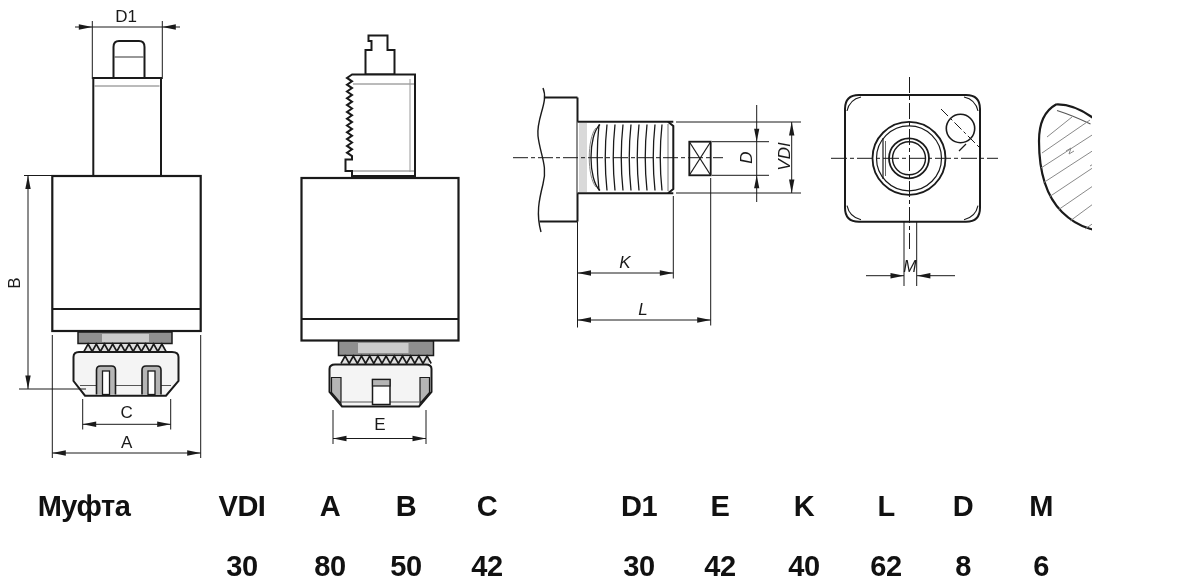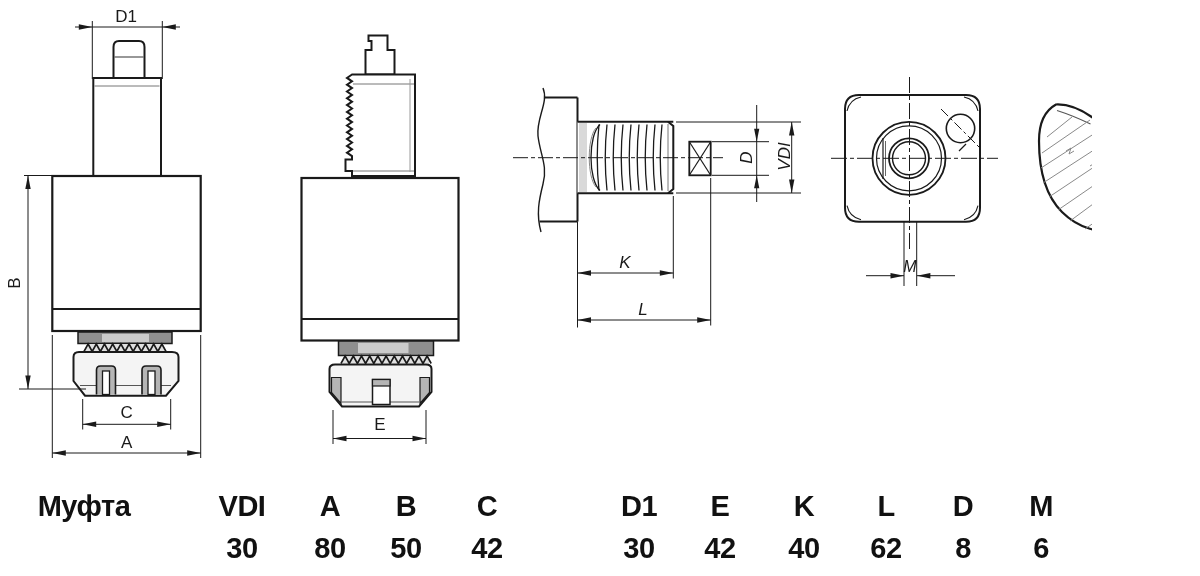--- a/index.html
+++ b/index.html
@@ -7,21 +7,21 @@
          font-family:"Liberation Sans",sans-serif;}
   svg{position:absolute;left:0;top:0;}
   svg text{font-family:"Liberation Sans",sans-serif;fill:#1a1a1a;}
   .dim-label{font-size:17px;}
   .dim-label-i{font-size:17px;font-style:italic;}
   .dim-label-i-sm{font-size:16px;font-style:italic;}
   .spec-table{position:absolute;left:0;top:492px;width:1200px;height:84px;}
   .spec-col{position:absolute;top:0;transform:translateX(-50%);text-align:center;
             font-weight:bold;font-size:29px;letter-spacing:-0.5px;color:#111;line-height:1;
             white-space:nowrap;}
-  .spec-col .hdr{margin-bottom:13px;}
+  .spec-col .hdr{margin-bottom:31px;}
 </style>
 </head>
 <body>
 
 <div class="stage">
 <svg width="1200" height="488" viewBox="0 0 1200 488">
   <defs>
     <marker id="mE" orient="auto" markerUnits="userSpaceOnUse" markerWidth="15" markerHeight="9" refX="14.5" refY="4.5">
       <path d="M14.5,4.5 L1,1.8 L1,7.2 Z" fill="#1a1a1a"></path>
     </marker>

